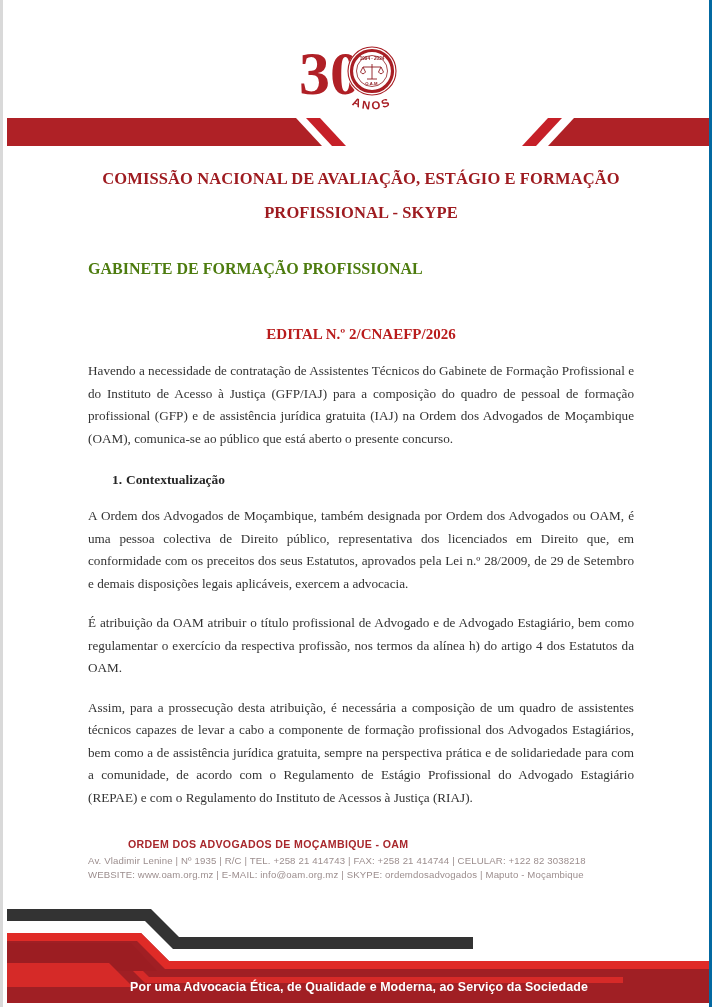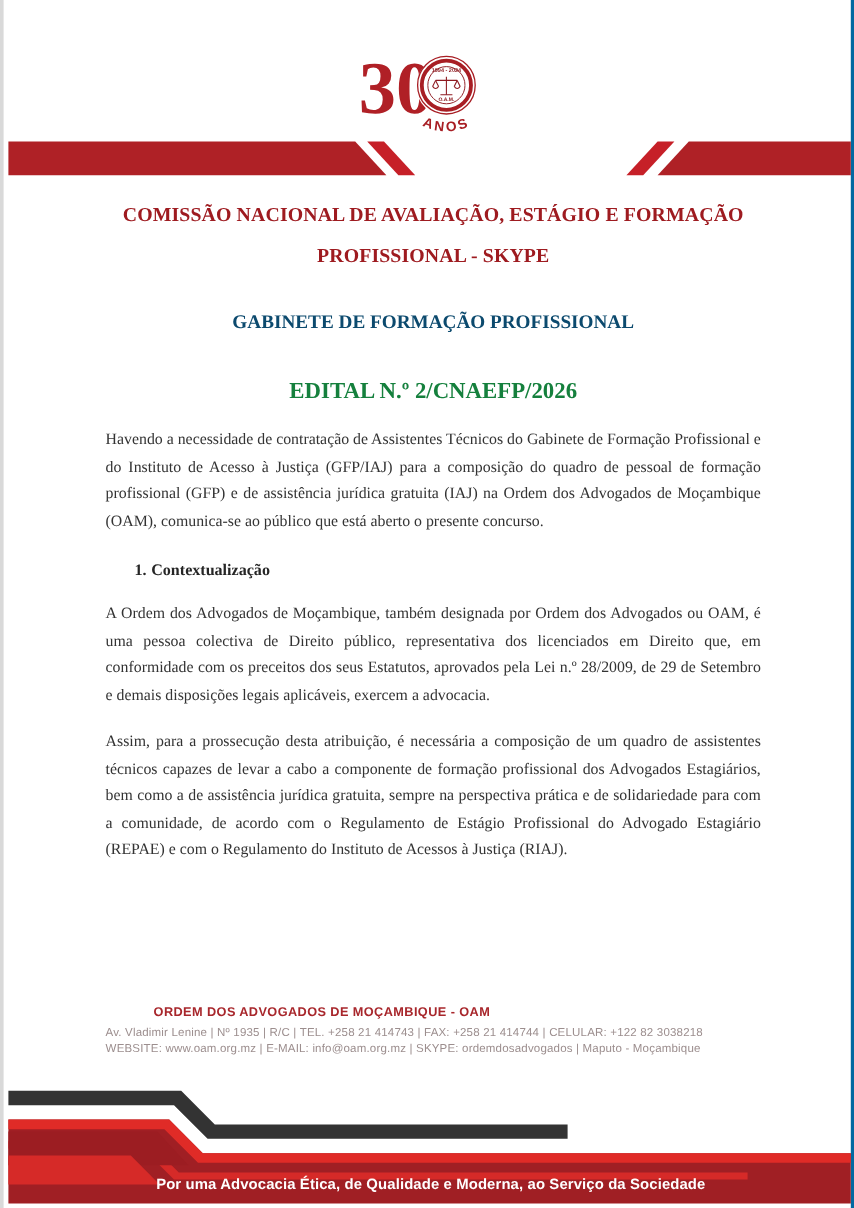--- a/index.html
+++ b/index.html
@@ -55,30 +55,29 @@
   .title-main {
     color: #9e1b20;
     font-weight: bold;
     font-size: 16.5px;
     text-align: center;
     line-height: 34px;
     letter-spacing: 0.1px;
   }
   .title-sub {
     margin-top: 30px;
-    color: #0c4a6e;
+    color: #4d7c0f;
     font-weight: bold;
     font-size: 16px;
-    text-align: center;
   }
   .edital {
-    margin-top: 38px;
-    color: #15803d;
-    font-weight: bold;
-    font-size: 19px;
+    margin-top: 48px;
+    color: #b91c1c;
+    font-weight: bold;
+    font-size: 15px;
     text-align: center;
   }
   .concurso {
     margin-top: 48px;
     color: #2b2b2b;
     font-weight: bold;
     font-size: 13.6px;
     text-align: center;
     line-height: 20px;
   }
@@ -220,20 +219,21 @@
 
 
     <p class="body-par">Havendo a necessidade de contratação de Assistentes Técnicos do Gabinete de Formação Profissional e do Instituto de Acesso à Justiça (GFP/IAJ) para a composição do quadro de pessoal de formação profissional (GFP) e de assistência jurídica gratuita (IAJ) na Ordem dos Advogados de Moçambique (OAM), comunica-se ao público que está aberto o presente concurso.</p>
 
     <div class="section-item">
       <span class="section-num">1.</span>
       <span class="section-label">Contextualização</span>
     </div>
 
     <p class="body-par">A Ordem dos Advogados de Moçambique, também designada por Ordem dos Advogados ou OAM, é uma pessoa colectiva de Direito público, representativa dos licenciados em Direito que, em conformidade com os preceitos dos seus Estatutos, aprovados pela Lei n.º 28/2009, de 29 de Setembro e demais disposições legais aplicáveis, exercem a advocacia.</p>
+    <p class="body-par">É atribuição da OAM atribuir o título profissional de Advogado e de Advogado Estagiário, bem como regulamentar o exercício da respectiva profissão, nos termos da alínea h) do artigo 4 dos Estatutos da OAM.</p>
     <p class="body-par">Assim, para a prossecução desta atribuição, é necessária a composição de um quadro de assistentes técnicos  capazes de levar a cabo a componente de formação profissional dos Advogados Estagiários, bem como a de assistência jurídica gratuita, sempre na perspectiva prática e de solidariedade para com a comunidade, de acordo com o Regulamento de Estágio Profissional do Advogado Estagiário (REPAE) e com o Regulamento do Instituto de Acessos à Justiça (RIAJ).</p>
   </div>
 
   <div class="contact">
     <div class="contact-title">ORDEM DOS ADVOGADOS DE MOÇAMBIQUE - OAM</div>
     <div class="contact-line">Av. Vladimir Lenine  |  Nº 1935  |  R/C  |  TEL. +258 21 414743  |  FAX: +258 21 414744  |  CELULAR: +122 82 3038218</div>
     <div class="contact-line">WEBSITE: www.oam.org.mz  |  E-MAIL: info@oam.org.mz  |  SKYPE: ordemdosadvogados  |  Maputo - Moçambique</div>
   </div>
 
   <div class="footer-graphic">

